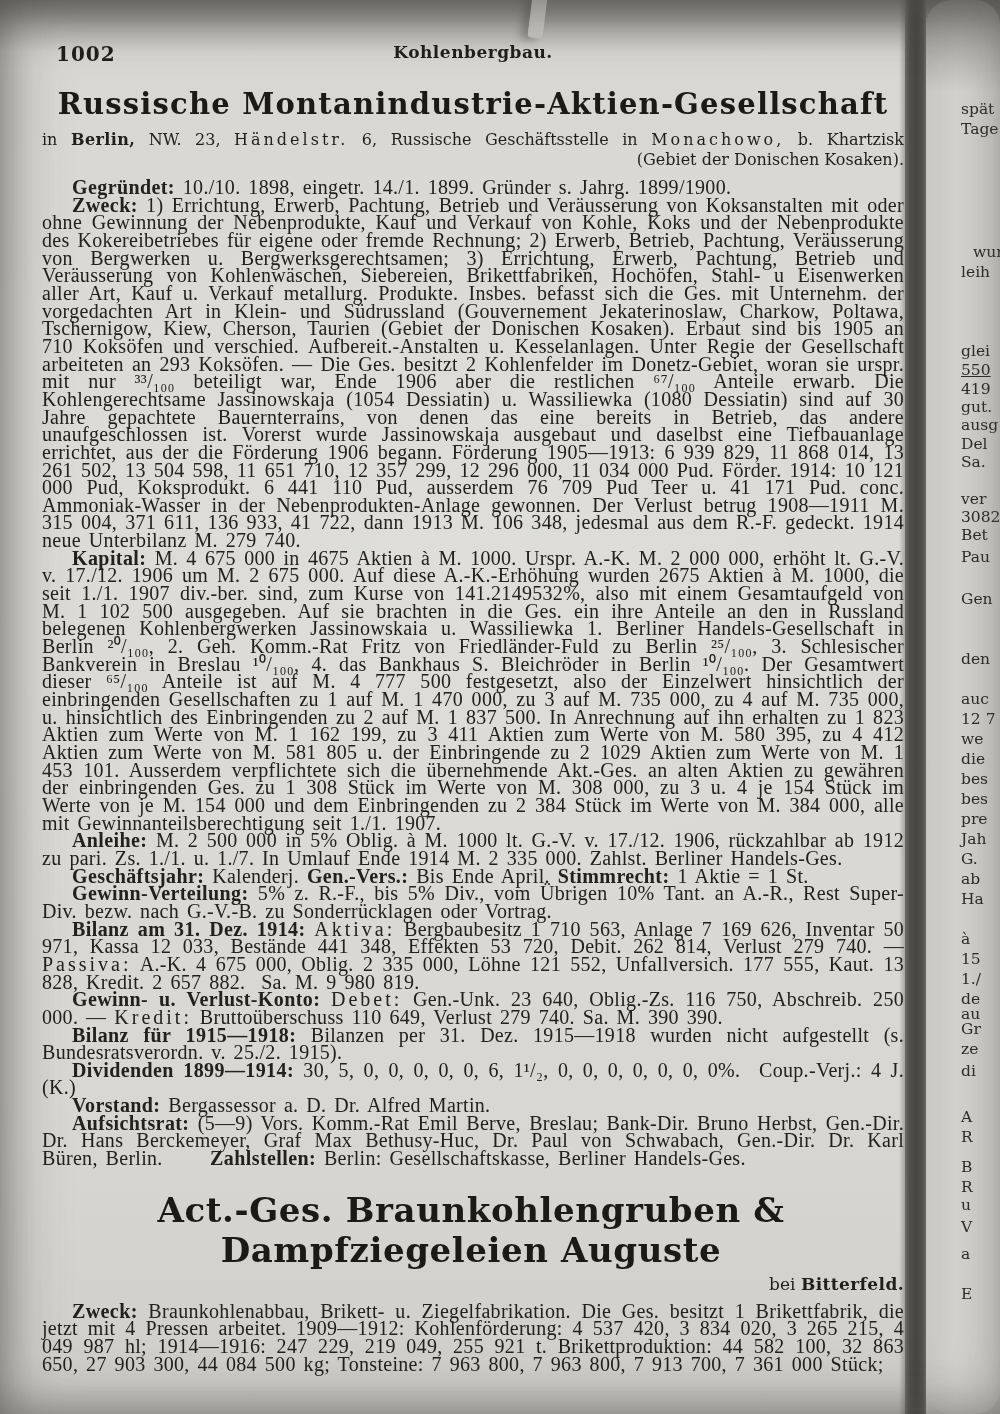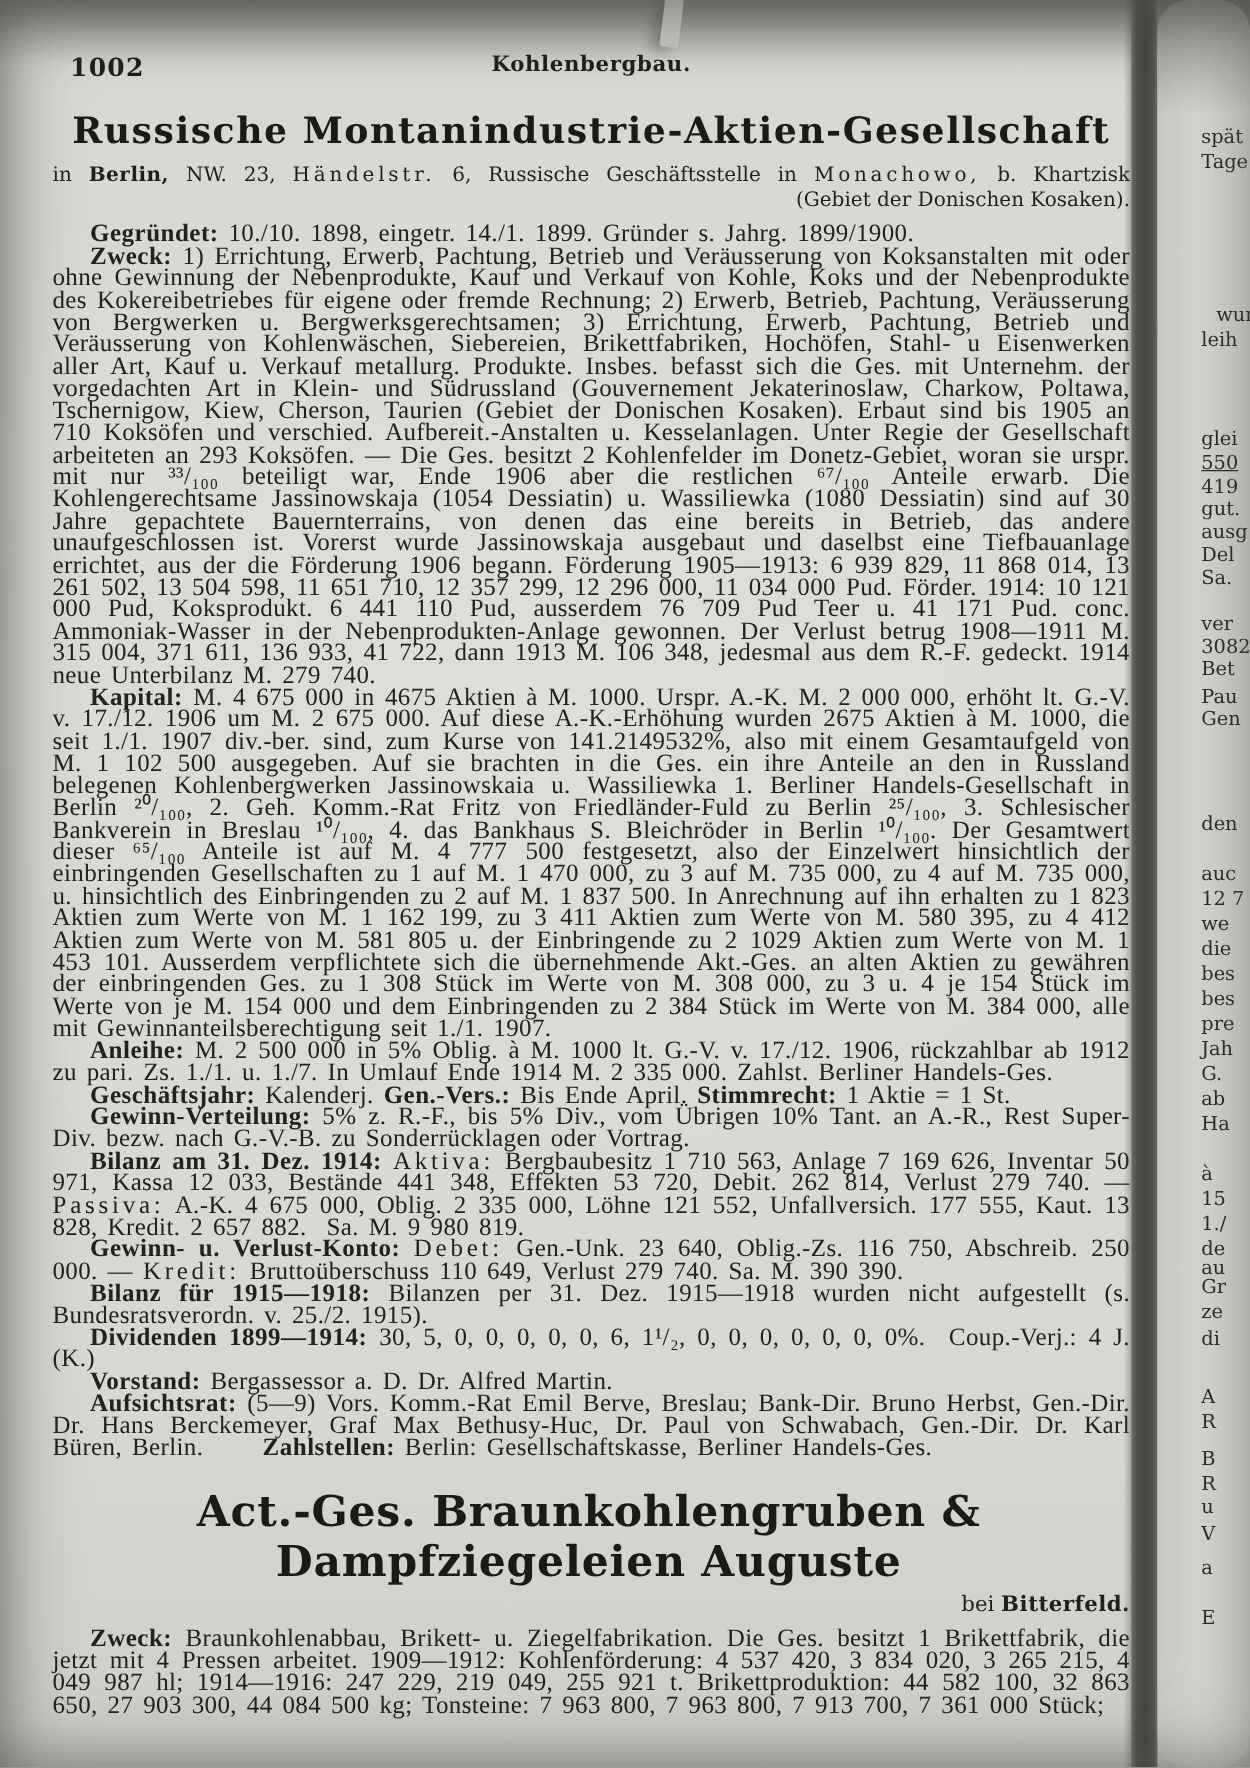--- a/index.html
+++ b/index.html
@@ -109,21 +109,21 @@
       <div class="frag" style="top: 361px; text-decoration: underline;">550</div>
       <div class="frag" style="top: 380px;">419</div>
       <div class="frag" style="top: 398px;">gut.</div>
       <div class="frag" style="top: 416px;">ausg</div>
       <div class="frag" style="top: 435px;">Del</div>
       <div class="frag" style="top: 453px;">Sa.</div>
       <div class="frag" style="top: 490px;">ver</div>
       <div class="frag" style="top: 508px;">3082</div>
       <div class="frag" style="top: 526px;">Bet</div>
       <div class="frag" style="top: 548px;">Pau</div>
-      <div class="frag" style="top: 566px;">Gen</div>
+      <div class="frag" style="top: 590px;">Gen</div>
       <div class="frag" style="top: 650px;">den</div>
       <div class="frag" style="top: 690px;">auc</div>
       <div class="frag" style="top: 710px;">12 7</div>
       <div class="frag" style="top: 730px;">we</div>
       <div class="frag" style="top: 750px;">die</div>
       <div class="frag" style="top: 770px;">bes</div>
       <div class="frag" style="top: 790px;">bes</div>
       <div class="frag" style="top: 810px;">pre</div>
       <div class="frag" style="top: 830px;">Jah</div>
       <div class="frag" style="top: 850px;">G.</div>

